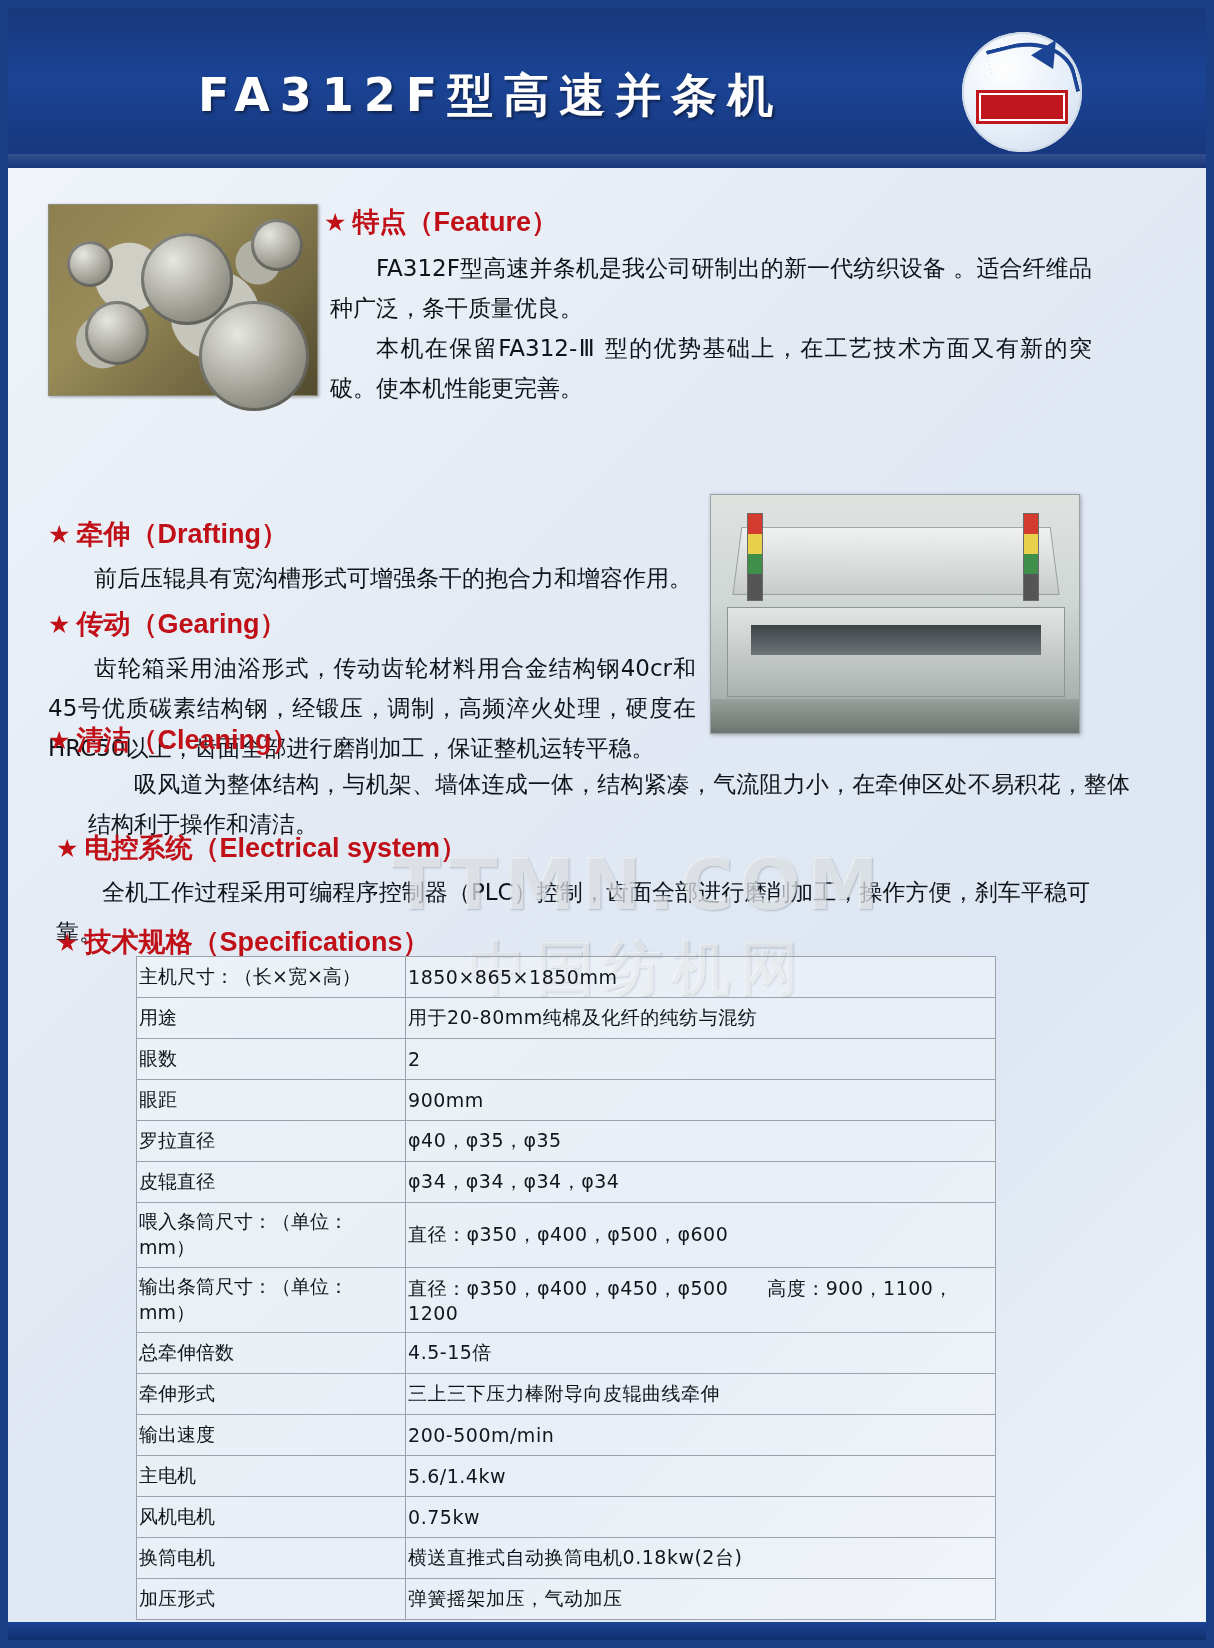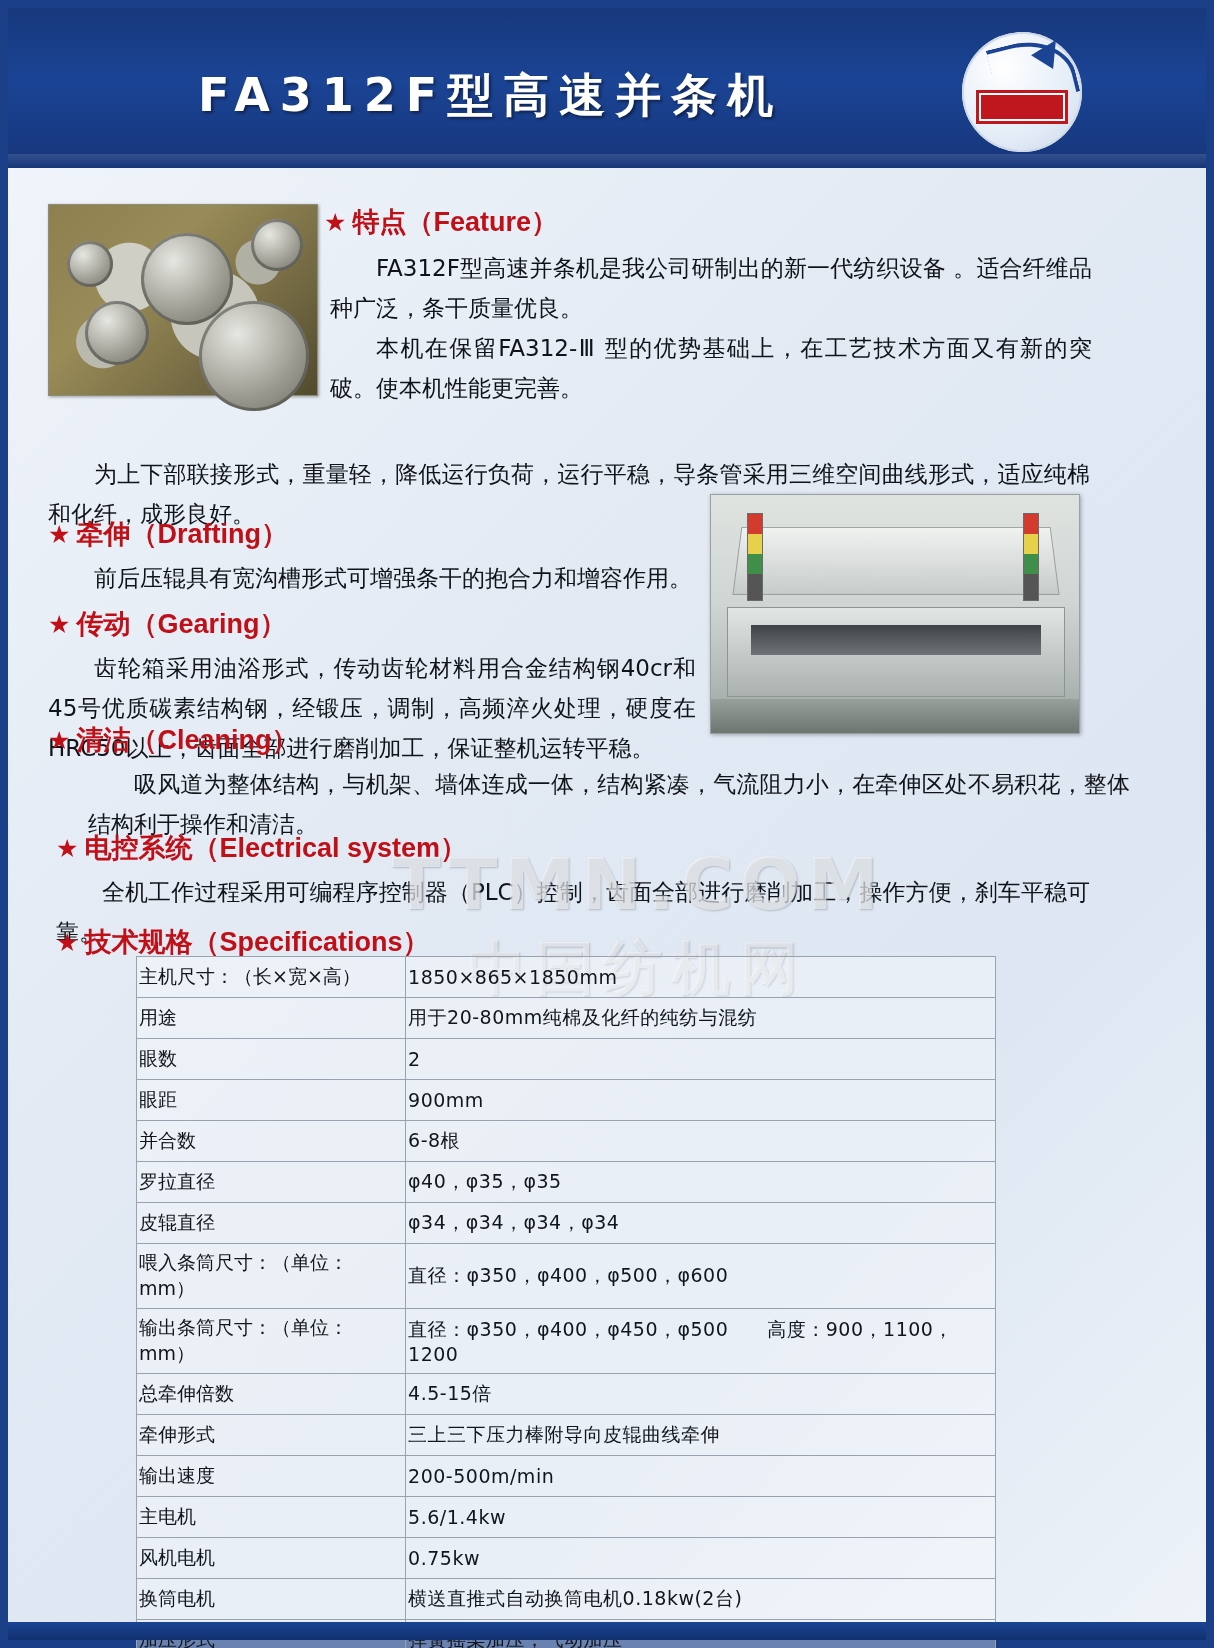--- a/index.html
+++ b/index.html
@@ -265,21 +265,20 @@
       <div class="g" style="left:18px;top:36px;width:46px;height:46px;"></div>
       <div class="g" style="left:202px;top:14px;width:52px;height:52px;"></div>
     </div>
 
     <div class="sec-head" style="left:316px; top:28px;">
       <span class="star">★</span><span>特点</span><span class="en">（Feature）</span>
     </div>
     <div class="para indent" style="left:322px; top:72px; width:762px;">FA312F型高速并条机是我公司研制出的新一代纺织设备 。适合纤维品种广泛，条干质量优良。</div>
     <div class="para indent" style="left:322px; top:152px; width:762px;">本机在保留FA312-Ⅲ 型的优势基础上，在工艺技术方面又有新的突破。使本机性能更完善。</div>
 
-    <div class="para indent" style="left:40px; top:278px; width:1042px;">为上下部联接形式，重量轻，降低运行负荷，运行平稳，导条管采用三维空间曲线形式，适应纯棉和化纤，成形良好。</div>
 
     <div class="sec-head" style="left:40px; top:340px;">
       <span class="star">★</span><span>牵伸</span><span class="en">（Drafting）</span>
     </div>
     <div class="para indent" style="left:40px; top:382px; width:660px;">前后压辊具有宽沟槽形式可增强条干的抱合力和增容作用。</div>
 
     <div class="sec-head" style="left:40px; top:430px;">
       <span class="star">★</span><span>传动</span><span class="en">（Gearing）</span>
     </div>
     <div class="para indent" style="left:40px; top:472px; width:648px;">齿轮箱采用油浴形式，传动齿轮材料用合金结构钢40cr和45号优质碳素结构钢，经锻压，调制，高频淬火处理，硬度在HRC50以上，齿面全部进行磨削加工，保证整机运转平稳。</div>
@@ -325,24 +324,20 @@
             </tr>
             <tr>
               <td class="k">眼数</td>
               <td class="v">2</td>
             </tr>
             <tr>
               <td class="k">眼距</td>
               <td class="v">900mm</td>
             </tr>
             <tr>
-              <td class="k">并合数</td>
-              <td class="v">6-8根</td>
-            </tr>
-            <tr>
               <td class="k">罗拉直径</td>
               <td class="v">φ40，φ35，φ35</td>
             </tr>
             <tr>
               <td class="k">皮辊直径</td>
               <td class="v">φ34，φ34，φ34，φ34</td>
             </tr>
             <tr>
               <td class="k">喂入条筒尺寸：（单位：mm）</td>
               <td class="v">直径：φ350，φ400，φ500，φ600</td>

